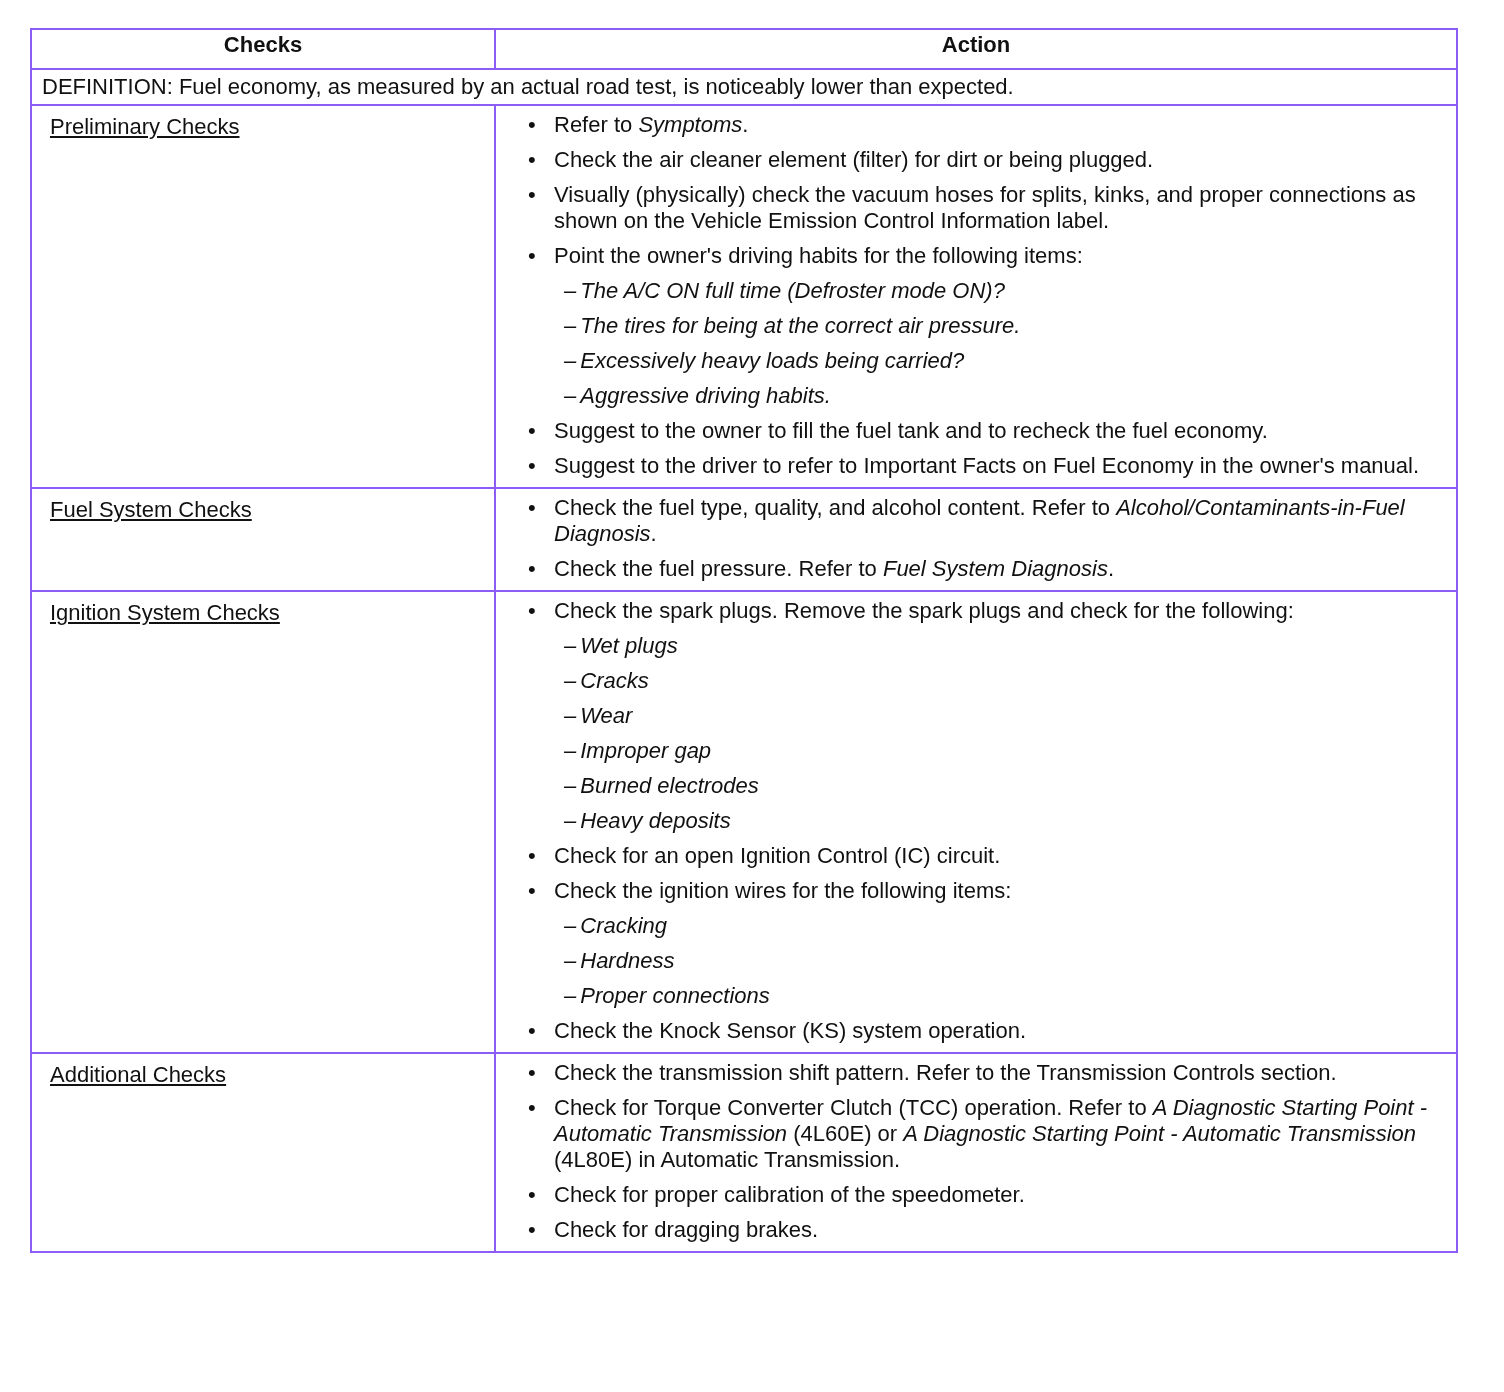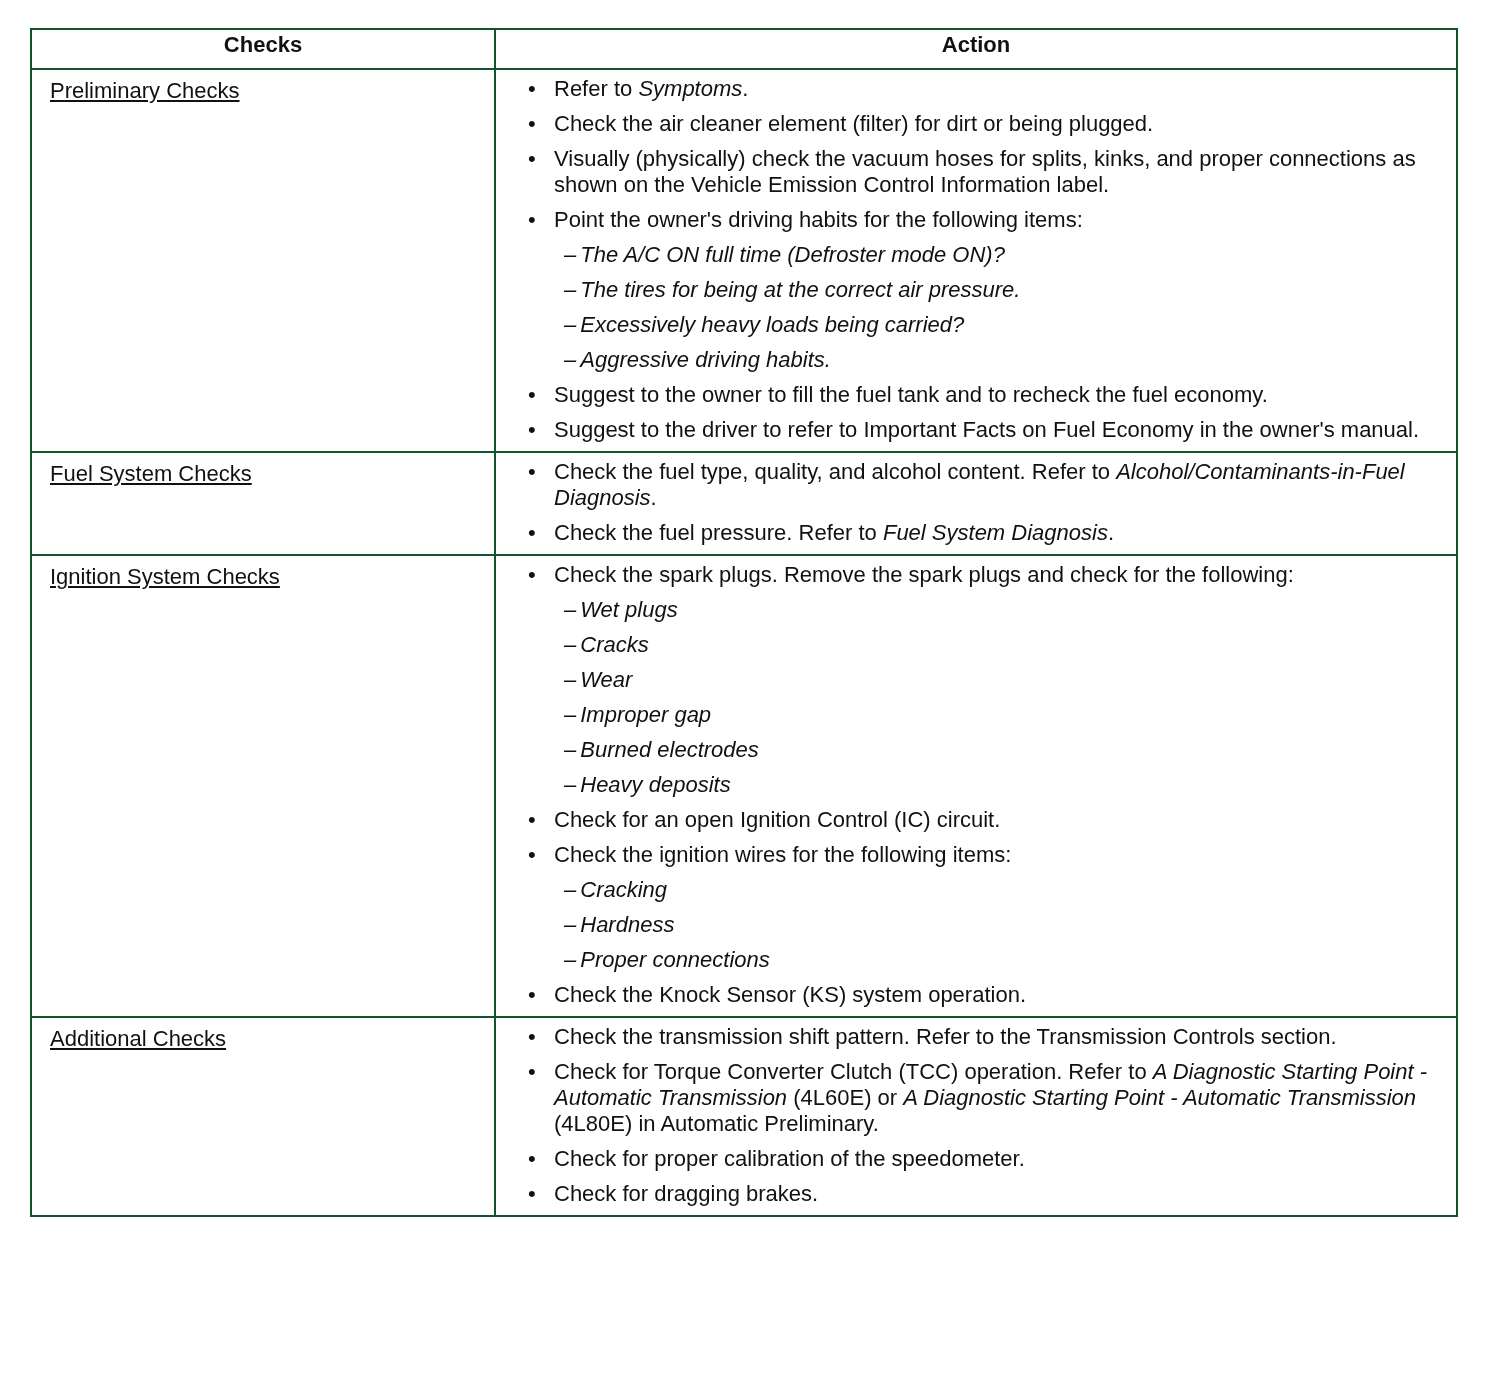--- a/index.html
+++ b/index.html
@@ -2,21 +2,21 @@
 <html><head>
 <meta charset="utf-8">
 <style>
   html, body { margin: 0; padding: 0; background: #ffffff; }
   body { width: 1504px; height: 1392px; position: relative; font-family: "Liberation Sans", sans-serif; color: #111; }
   table.doc {
     position: absolute; left: 30px; top: 28px; width: 1428px;
     border-collapse: collapse; font-size: 22px; line-height: 26px;
     transform: skewX(0deg);
   }
-  table.doc td, table.doc th { border: 2px solid #14532d; vertical-align: top; }
+  table.doc td, table.doc th { border: 2px solid #8b5cf6; vertical-align: top; }
   table.doc th { font-weight: bold; text-align: center; height: 34px; padding: 2px 6px; }
   td.check { width: 428px; padding: 8px 16px 8px 18px; text-decoration: underline; }
   td.action { padding: 6px 8px 6px 32px; }
   td.def { padding: 4px 10px 4px 10px; }
   ul.items { list-style: none; margin: 0; padding: 0; }
   ul.items > li { position: relative; padding-left: 26px; margin-bottom: 9px; }
   ul.items > li:last-child { margin-bottom: 2px; }
   .bullet { position: absolute; left: 0; top: 0; width: 20px; }
   ul.sub { list-style: none; margin: 9px 0 0 10px; padding: 0; }
   ul.sub > li { margin-bottom: 9px; font-style: italic; }
@@ -27,20 +27,23 @@
 <body>
 
 <table class="doc">
   <thead>
     <tr>
       <th>Checks</th>
       <th>Action</th>
     </tr>
   </thead>
   <tbody id="tbody">
+    <tr>
+      <td class="def" colspan="2">DEFINITION: Fuel economy, as measured by an actual road test, is noticeably lower than expected.</td>
+    </tr>
   <tr>
         <td class="check">Preliminary Checks</td>
         <td class="action">
           <ul class="items">
             <li><span class="bullet">•</span><span>Refer to </span><em>Symptoms</em><span>.</span></li>
             <li><span class="bullet">•</span><span>Check the air cleaner element (filter) for dirt or being plugged.</span></li>
             <li><span class="bullet">•</span><span>Visually (physically) check the vacuum hoses for splits, kinks, and proper connections as shown on the Vehicle Emission Control Information label.</span></li>
             <li><span class="bullet">•</span><span>Point the owner's driving habits for the following items:</span><ul class="sub">
                 <li><span class="dash">–</span><span>The A/C ON full time (Defroster mode ON)?</span></li>
                 <li><span class="dash">–</span><span>The tires for being at the correct air pressure.</span></li>
@@ -81,20 +84,20 @@
               </ul></li>
             <li><span class="bullet">•</span><span>Check the Knock Sensor (KS) system operation.</span></li>
           </ul>
         </td>
       </tr>
       <tr>
         <td class="check">Additional Checks</td>
         <td class="action">
           <ul class="items">
             <li><span class="bullet">•</span><span>Check the transmission shift pattern. Refer to the Transmission Controls section.</span></li>
-            <li><span class="bullet">•</span><span>Check for Torque Converter Clutch (TCC) operation. Refer to </span><em>A Diagnostic Starting Point - Automatic Transmission</em><span> (4L60E) or </span><em>A Diagnostic Starting Point - Automatic Transmission</em><span> (4L80E) in Automatic Preliminary.</span></li>
+            <li><span class="bullet">•</span><span>Check for Torque Converter Clutch (TCC) operation. Refer to </span><em>A Diagnostic Starting Point - Automatic Transmission</em><span> (4L60E) or </span><em>A Diagnostic Starting Point - Automatic Transmission</em><span> (4L80E) in Automatic Transmission.</span></li>
             <li><span class="bullet">•</span><span>Check for proper calibration of the speedometer.</span></li>
             <li><span class="bullet">•</span><span>Check for dragging brakes.</span></li>
           </ul>
         </td>
       </tr>
     </tbody>
 </table>
 
 </body></html>

